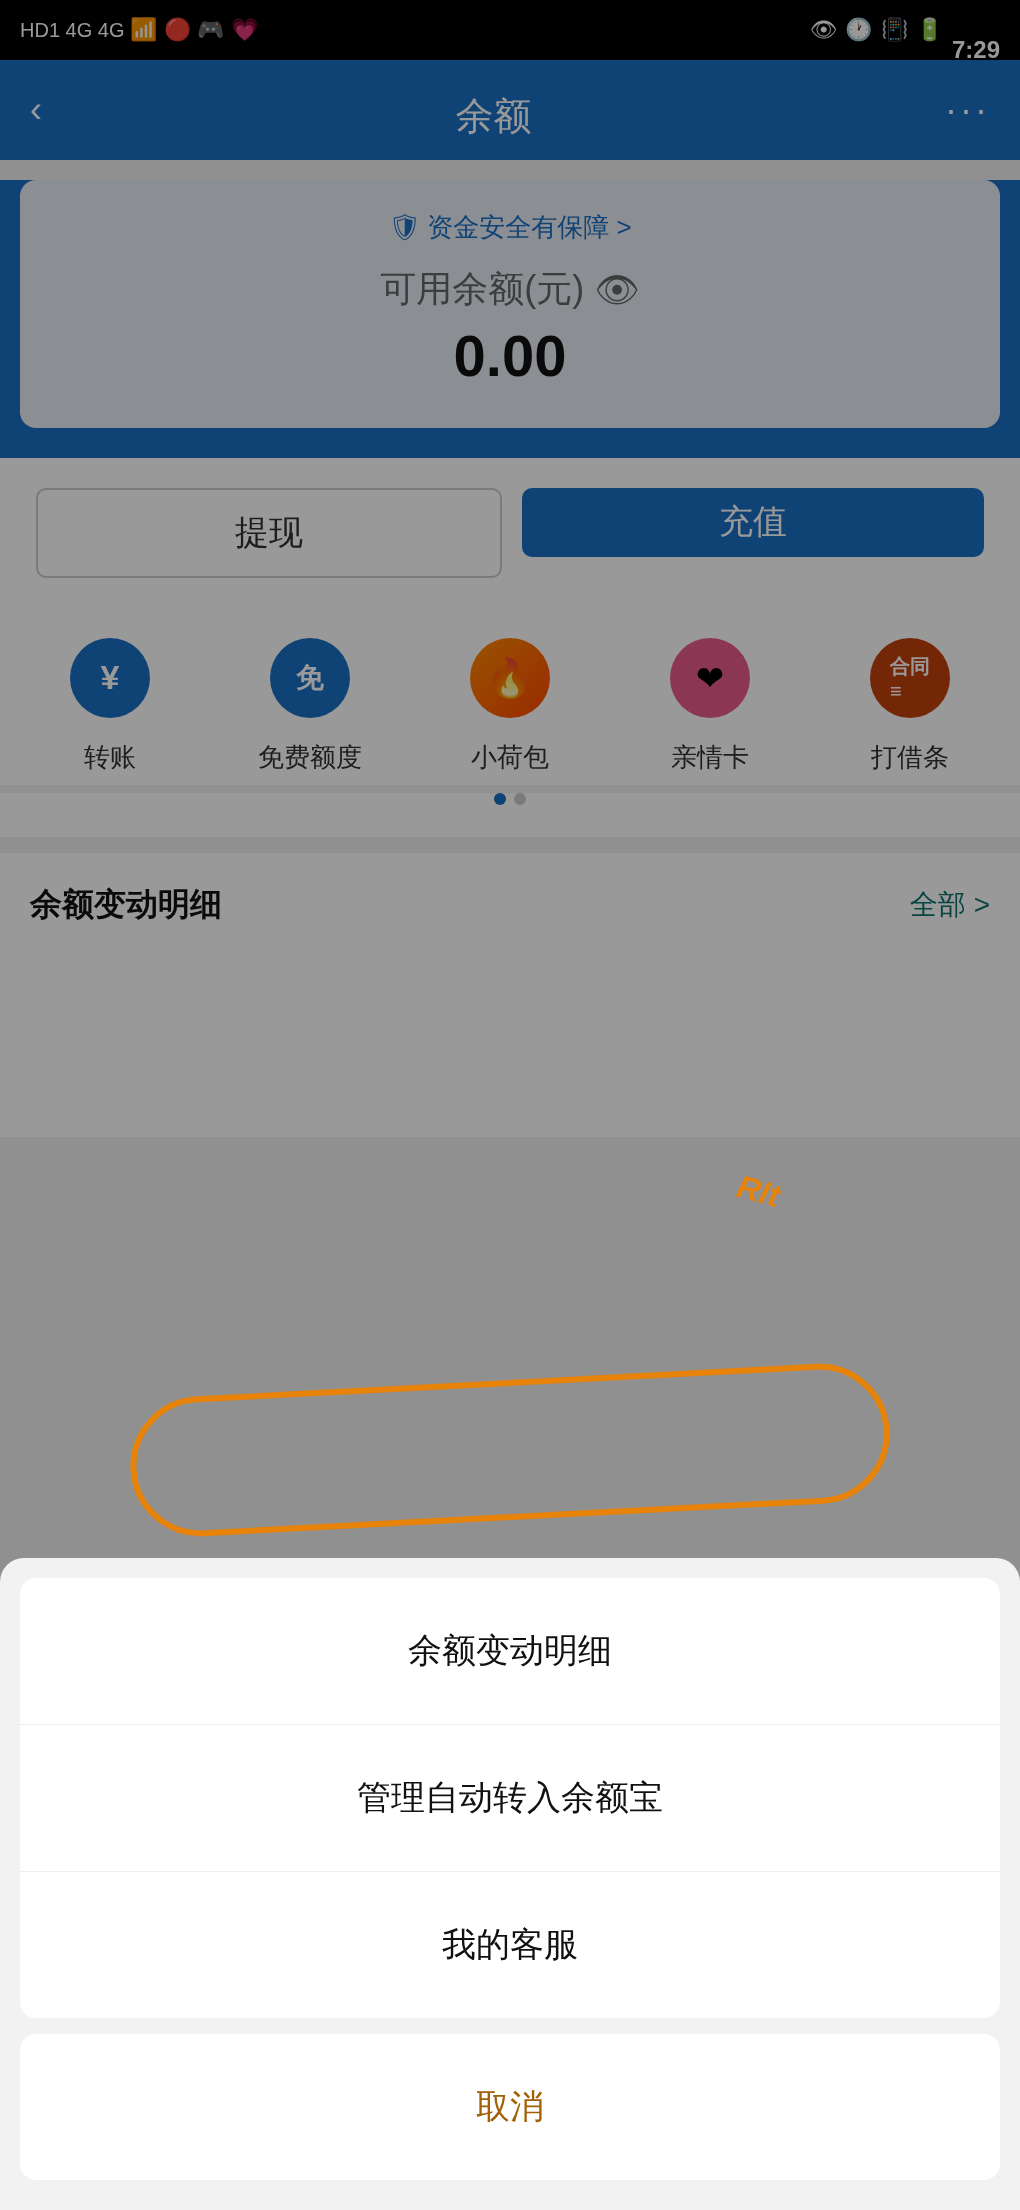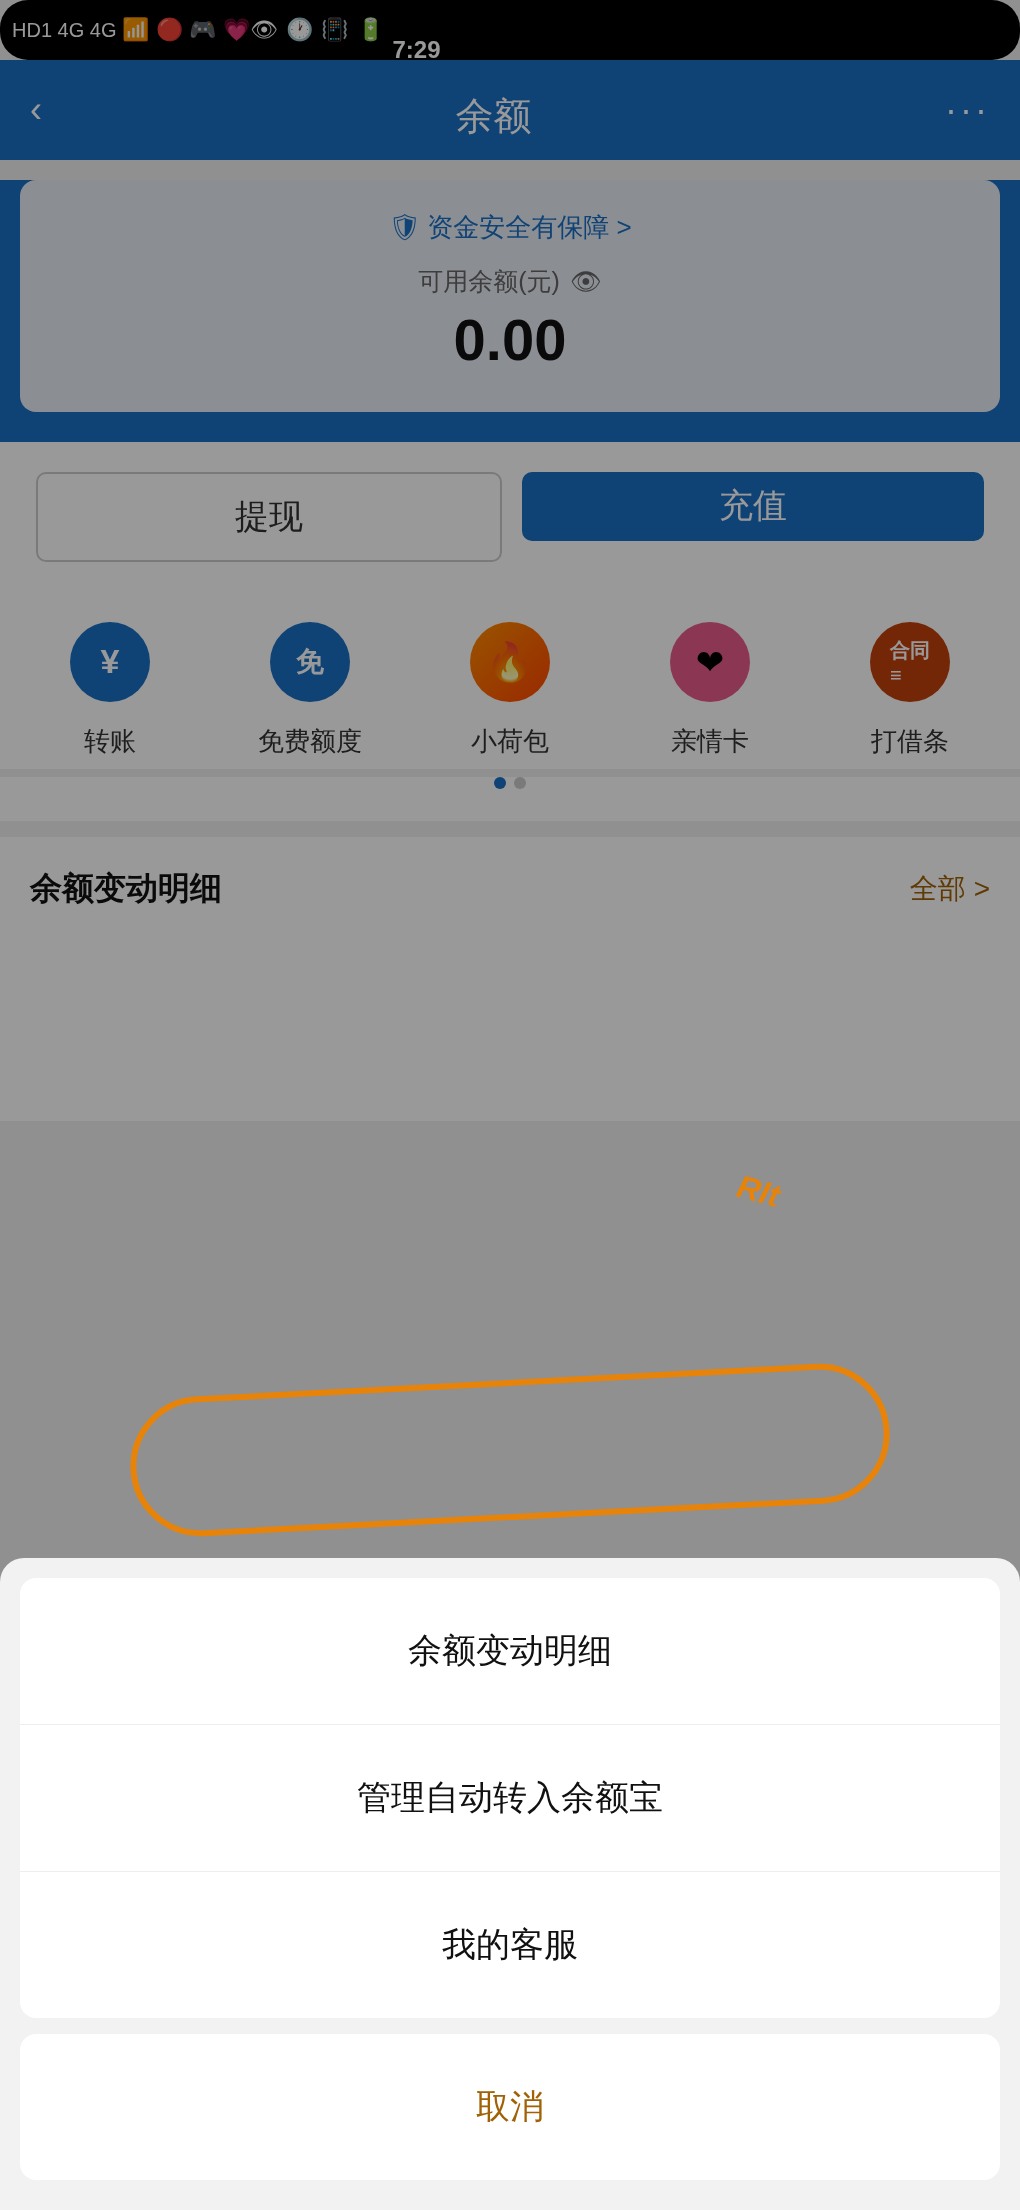--- a/index.html
+++ b/index.html
@@ -12,25 +12,24 @@
       position: relative;
     }
 
     
     .status-bar {
       width: 100%;
       height: 60px;
       background: #000;
       display: flex;
       align-items: center;
-      justify-content: flex-start;
-      padding: 0 12px;
+      justify-content: space-between;
+      padding: 0 20px;
       color: white;
       font-size: 22px;
-      border-radius: 28px;
     }
     .status-left { display: flex; align-items: center; gap: 6px; }
     .status-right { display: flex; align-items: center; gap: 8px; font-size: 22px; }
 
     
     .header {
       width: 100%;
       height: 100px;
       background: #1a6fc4;
       display: flex;
@@ -76,21 +75,21 @@
       font-size: 26px;
       margin-bottom: 20px;
       display: flex;
       align-items: center;
       justify-content: center;
       gap: 6px;
     }
     .balance-label {
       text-align: center;
       color: #666;
-      font-size: 25px;
+      font-size: 36px;
       margin-bottom: 10px;
       display: flex;
       align-items: center;
       justify-content: center;
       gap: 10px;
     }
     .balance-amount {
       text-align: center;
       font-size: 58px;
       font-weight: bold;
@@ -181,21 +180,21 @@
       justify-content: space-between;
       align-items: center;
     }
     .balance-detail-title {
       font-size: 32px;
       font-weight: bold;
       color: #111;
     }
     .balance-detail-more {
       font-size: 28px;
-      color: #a16207;
+      color: #0f766e;
     }
 
     
     .overlay {
       position: absolute;
       top: 0;
       left: 0;
       width: 100%;
       height: 100%;
       background: rgba(0,0,0,0.4);

